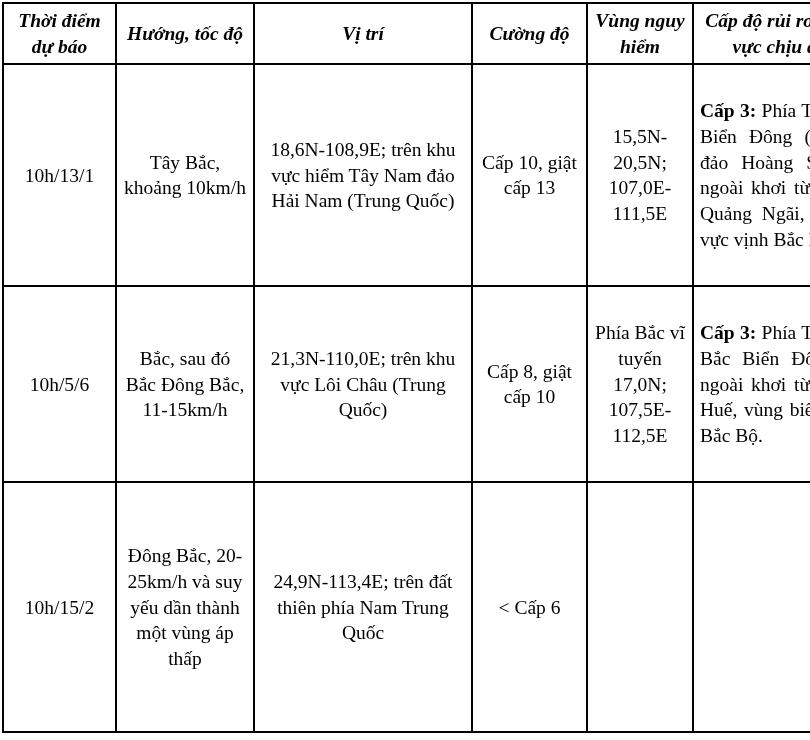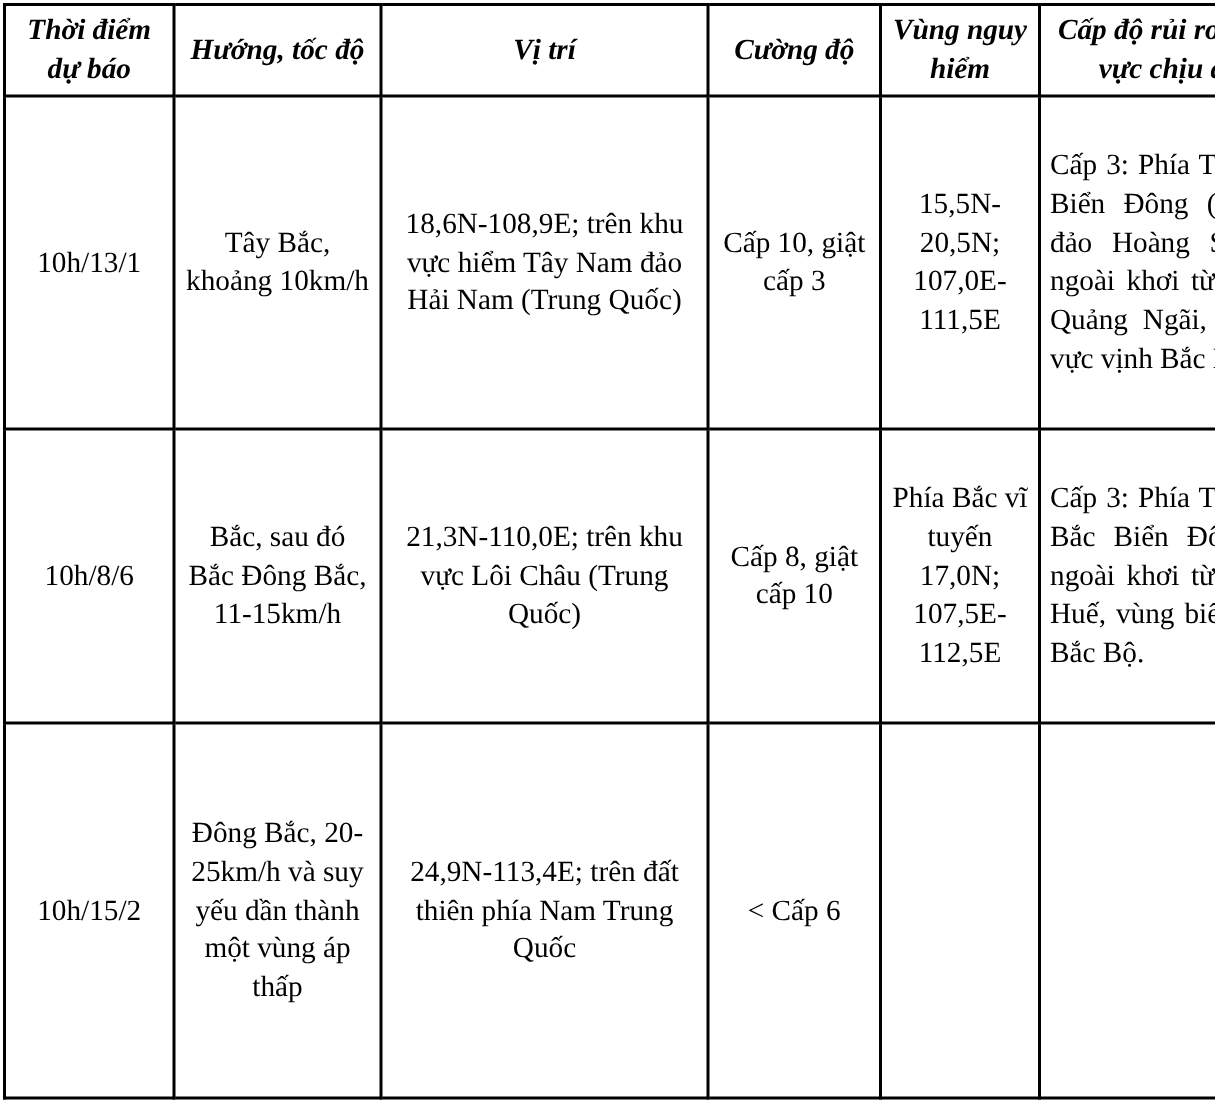--- a/index.html
+++ b/index.html
@@ -56,21 +56,21 @@
   td.danger {
     text-align: center;
   }
   td.risk {
     text-align: justify;
     text-align-last: left;
     padding-left: 8px;
     padding-right: 8px;
   }
   td.risk .lvl {
-    font-weight: normal;
+    font-weight: bold;
   }
   tbody tr.r0 td { height: 212px; }
   tbody tr.r1 td { height: 186px; }
   tbody tr.r2 td { height: 240px; }
 </style>
 </head>
 <body>
 
 <div class="sheet">
   <table class="forecast">
@@ -90,26 +90,26 @@
         <th>Cường độ</th>
         <th>Vùng nguy hiểm</th>
         <th>Cấp độ rủi ro thiên tai (Khu vực chịu ảnh hưởng)</th>
       </tr>
     </thead>
     <tbody>
       <tr class="r0">
         <td class="time">10h/13/1</td>
         <td class="dir">Tây Bắc, khoảng 10km/h</td>
         <td class="pos">18,6N-108,9E; trên khu vực hiểm Tây Nam đảo Hải Nam (Trung Quốc)</td>
-        <td class="intensity">Cấp 10, giật cấp 3</td>
+        <td class="intensity">Cấp 10, giật cấp 13</td>
         <td class="danger">15,5N-20,5N; 107,0E-111,5E</td>
         <td class="risk"><span class="lvl">Cấp 3:</span><span> Phía Tây khu vực Bắc Biển Đông (bao gồm quần đảo Hoàng Sa), vùng biển ngoài khơi từ Quảng Trị đến Quảng Ngãi, vùng biển khu vực vịnh Bắc Bộ.</span></td>
       </tr>
       <tr class="r1">
-        <td class="time">10h/8/6</td>
+        <td class="time">10h/5/6</td>
         <td class="dir">Bắc, sau đó Bắc Đông Bắc, 11-15km/h</td>
         <td class="pos">21,3N-110,0E; trên khu vực Lôi Châu (Trung Quốc)</td>
         <td class="intensity">Cấp 8, giật cấp 10</td>
         <td class="danger">Phía Bắc vĩ tuyến 17,0N; 107,5E-112,5E</td>
         <td class="risk"><span class="lvl">Cấp 3:</span><span> Phía Tây Bắc khu vực Bắc Biển Đông, vùng biển ngoài khơi từ Quảng Trị đến Huế, vùng biển khu vực vịnh Bắc Bộ.</span></td>
       </tr>
       <tr class="r2">
         <td class="time">10h/15/2</td>
         <td class="dir">Đông Bắc, 20-25km/h và suy yếu dần thành một vùng áp thấp</td>
         <td class="pos">24,9N-113,4E; trên đất thiên phía Nam Trung Quốc</td>

